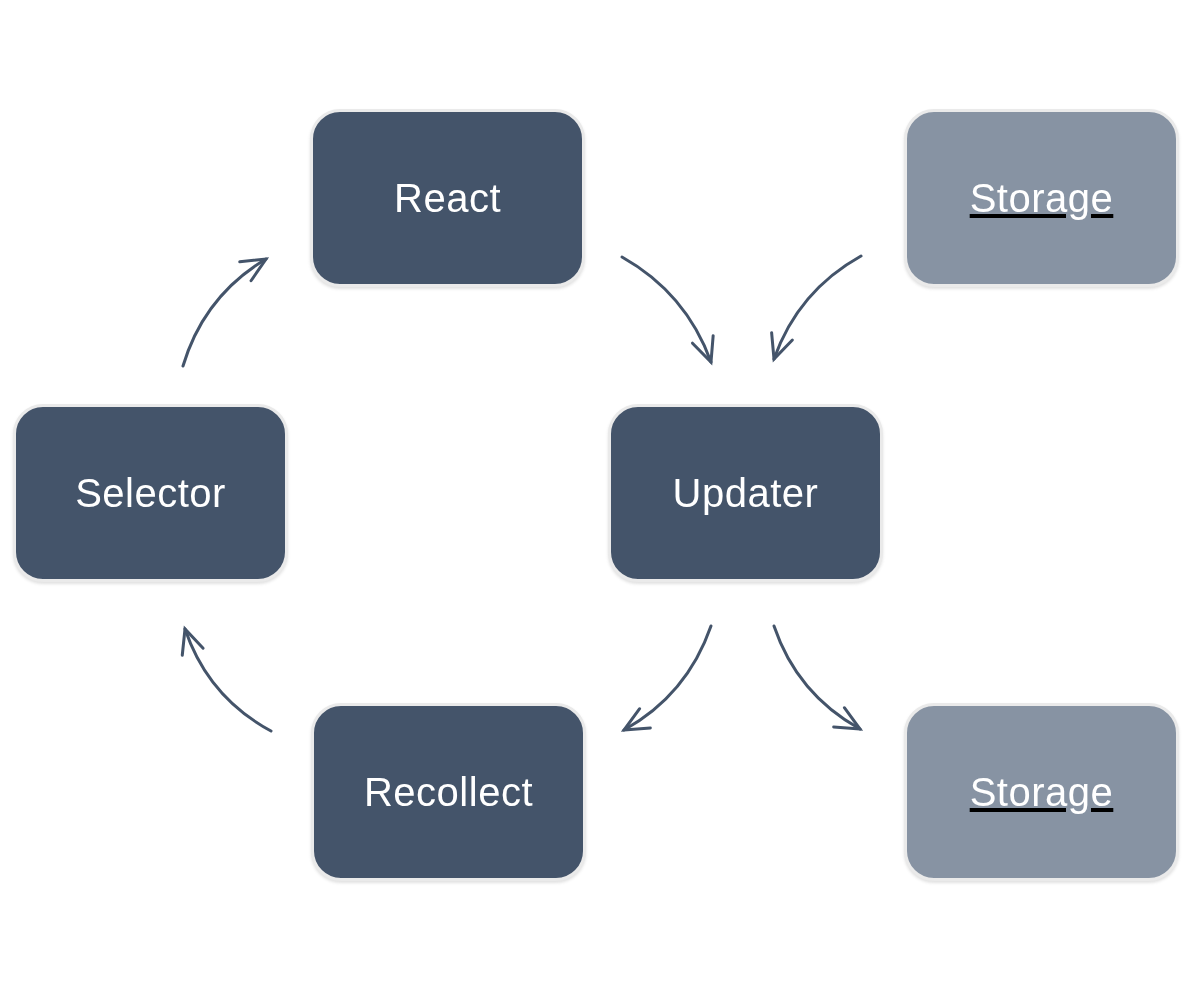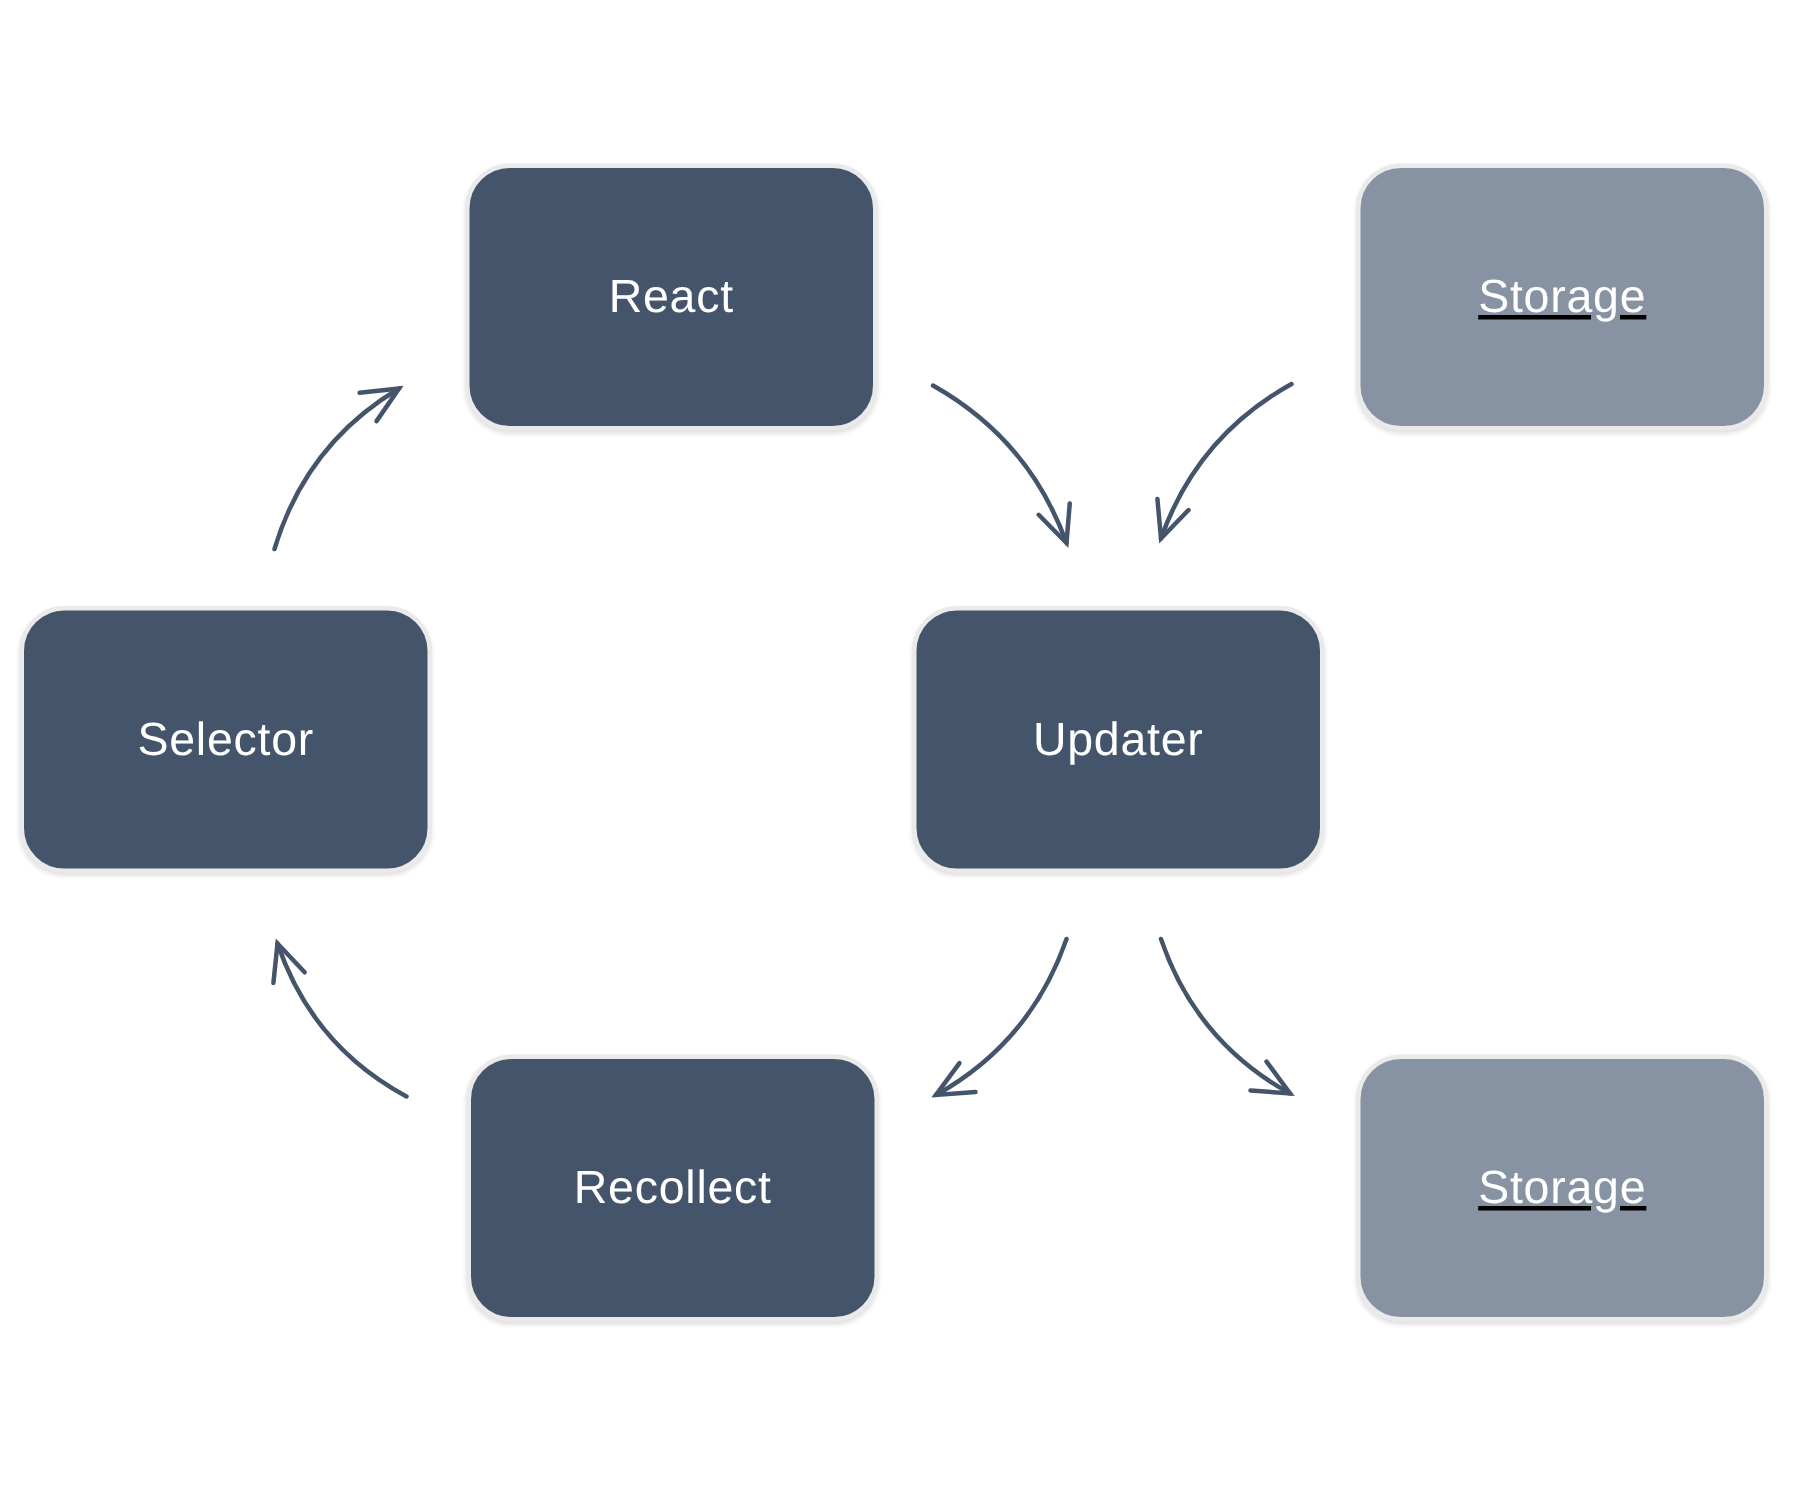--- a/index.html
+++ b/index.html
@@ -38,21 +38,21 @@
     border-radius: 30px;
     display: flex;
     align-items: center;
     justify-content: center;
     box-shadow: 0 2px 3px rgba(90, 90, 90, 0.18);
   }
   .node.primary   { background: var(--primary-node, #44546A); }
   .node.secondary { background: var(--secondary-node, #8793A3); text-decoration: underline; }
   .node-label {
     color: var(--node-text, #ffffff);
-    font-size: 31px;
+    font-size: 40px;
     font-weight: 400;
     letter-spacing: 0.5px;
     white-space: nowrap;
     text-align: right;
   }
   
   .pos-react          { left: 310px; top: 109px; }
   .pos-storage-top    { left: 904px; top: 109px; }
   .pos-selector       { left: 13px;  top: 404px; }
   .pos-updater        { left: 608px; top: 404px; }

